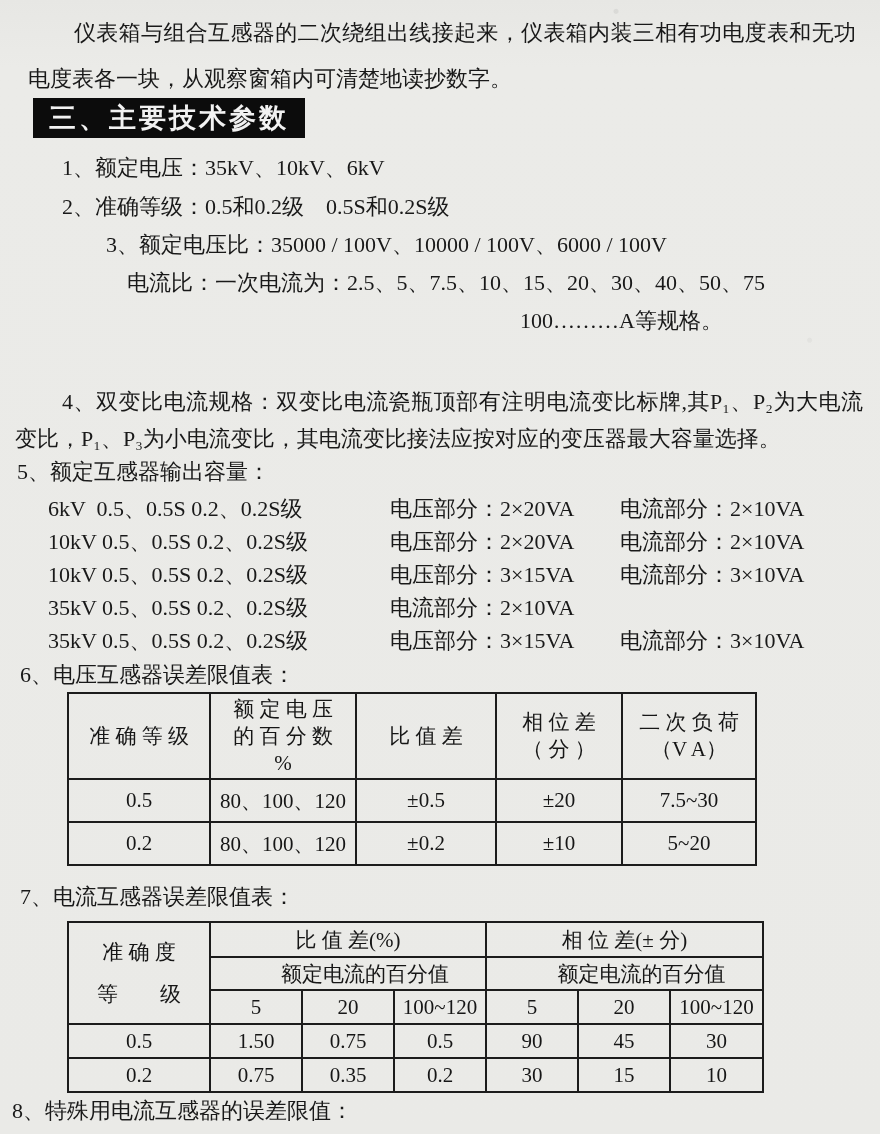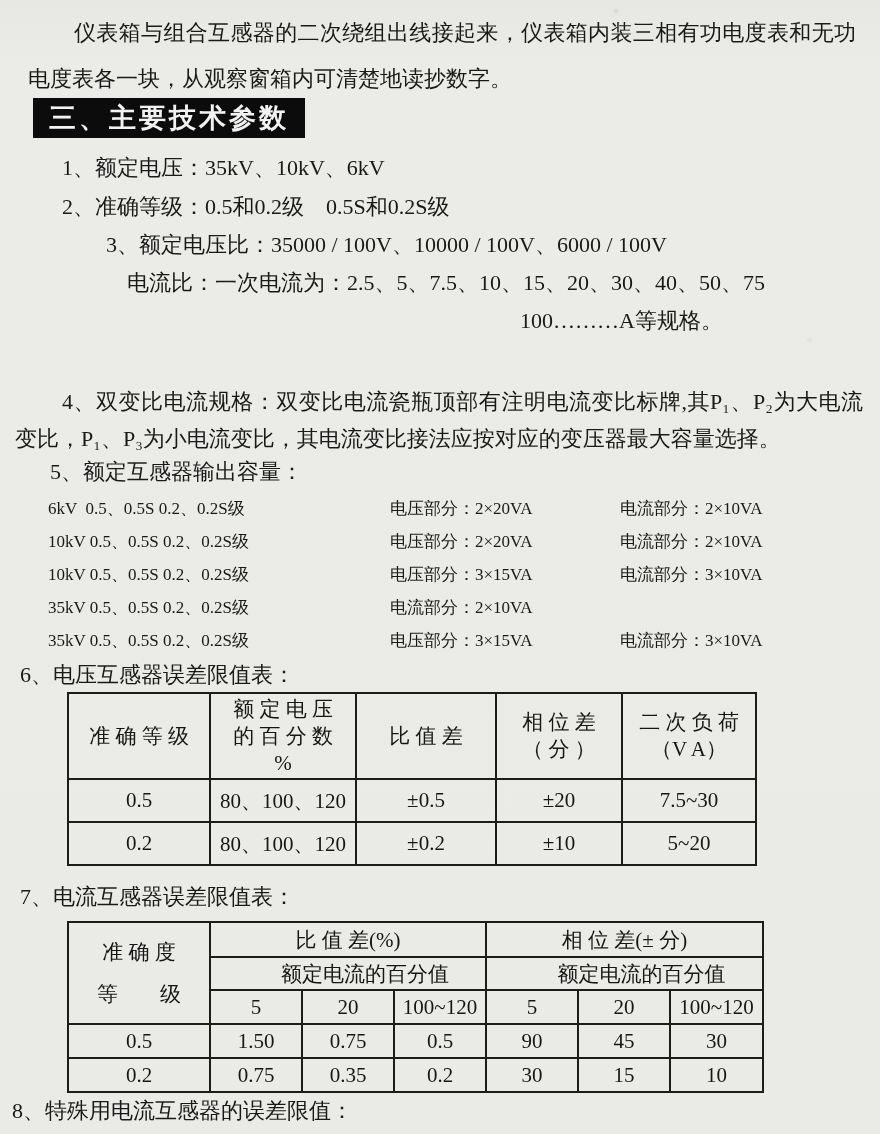--- a/index.html
+++ b/index.html
@@ -26,24 +26,24 @@
     padding:0 16px;letter-spacing:3px;
     font-family:"Liberation Sans","DejaVu Sans",sans-serif;
   }
   .item1{left:62px;top:155px;}
   .item2{left:62px;top:194px;}
   .item3{left:62px;top:232px;margin-left:44px;}
   .ratio1{left:127px;top:270px;}
   .ratio2{left:520px;top:308px;}
   .secondary{left:218px;top:345px;}
   .item4{left:15px;top:383px;width:848px;line-height:37px;text-indent:47px;}
-  .item5{left:17px;top:459px;margin-left:33px;}
+  .item5{left:17px;top:459px;}
   .capacity{left:0;top:492px;width:880px;}
   .cap-row{display:grid;grid-template-columns:342px 230px auto;padding-left:48px;
-           font-size:17px;height:33px;line-height:33px;white-space:pre;}
+           font-size:22px;height:33px;line-height:33px;white-space:pre;}
   .item6{left:20px;top:662px;}
   .item7{left:20px;top:884px;}
   .item8{left:12px;top:1098px;}
 
   table{border-collapse:collapse;position:absolute;table-layout:fixed;
         font-size:21px;color:#161616;}
   td{border:2px solid #1c1c1c;text-align:center;vertical-align:middle;
      white-space:pre-line;padding:0 2px;}
   .t6{left:67px;top:692px;}
   .t6 .hdr td{height:84px;line-height:27px;}

